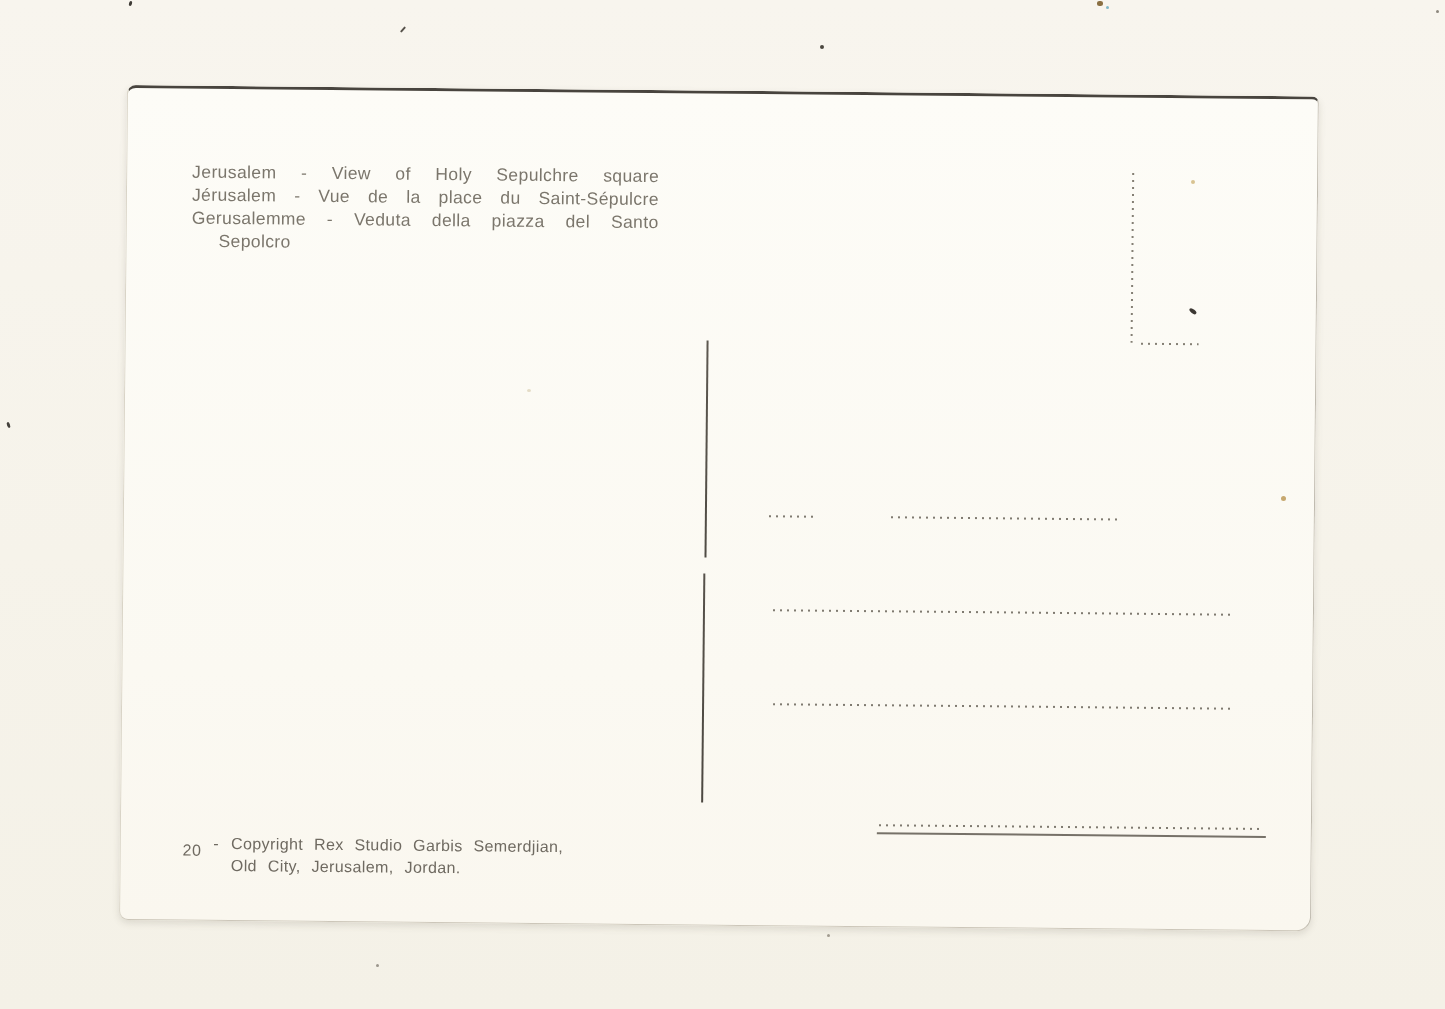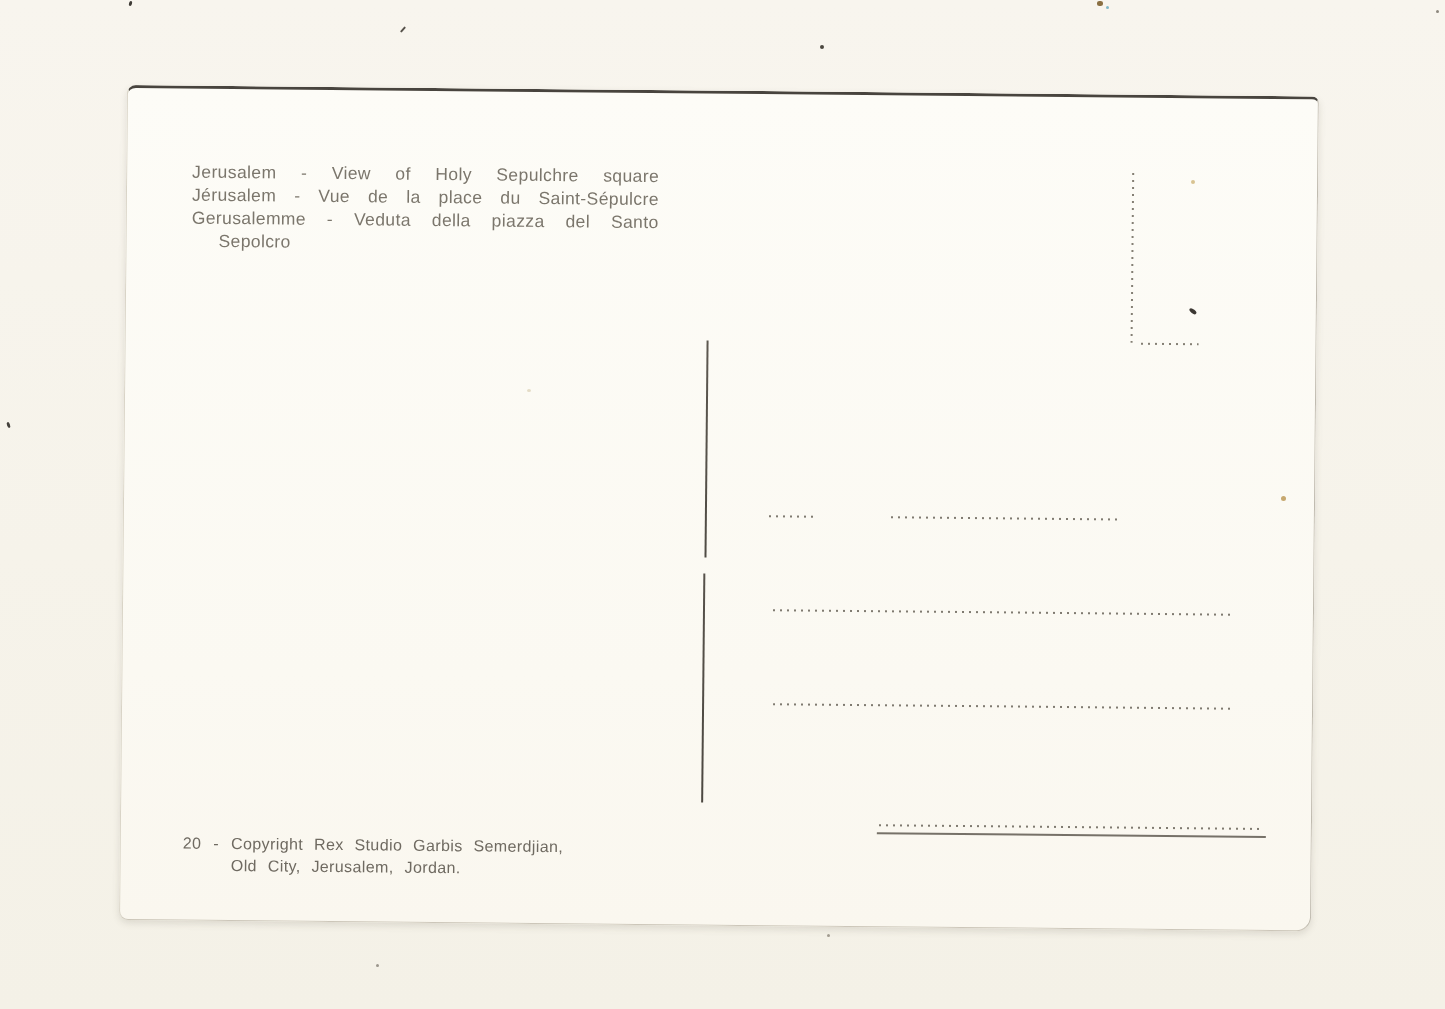--- a/index.html
+++ b/index.html
@@ -122,21 +122,21 @@
     position: absolute;
     left: 62px;
     top: 744px;
     display: flex;
     align-items: flex-start;
     color: #6f6a61;
     font-size: 16px;
     line-height: 22px;
     letter-spacing: 0.4px;
   }
-  .credit-num { margin-right: 12px; }
+  .credit-num { margin-right: 12px; margin-top: 7px; }
   .credit-dash { margin-right: 12px; }
   .credit-lines div { word-spacing: 6px; }
   
   .speck { position: absolute; border-radius: 50%; }
   .sp1 { left: 129px; top: 1px;  width: 3px; height: 5px; background: #3f3b36; transform: rotate(18deg); }
   .sp2 { left: 402px; top: 26px; width: 2px; height: 7px; background: #56524b; transform: rotate(42deg); border-radius: 2px; }
   .sp3 { left: 820px; top: 45px; width: 4px; height: 4px; background: #4b473f; }
   .sp4 { left: 1097px; top: 1px; width: 6px; height: 5px; background: #8a6f42; border-radius: 40%; }
   .sp5 { left: 1106px; top: 6px; width: 3px; height: 3px; background: #7fb8c9; }
   .sp6 { left: 7px;   top: 422px; width: 3px; height: 6px; background: #44413b; transform: rotate(-20deg); }

